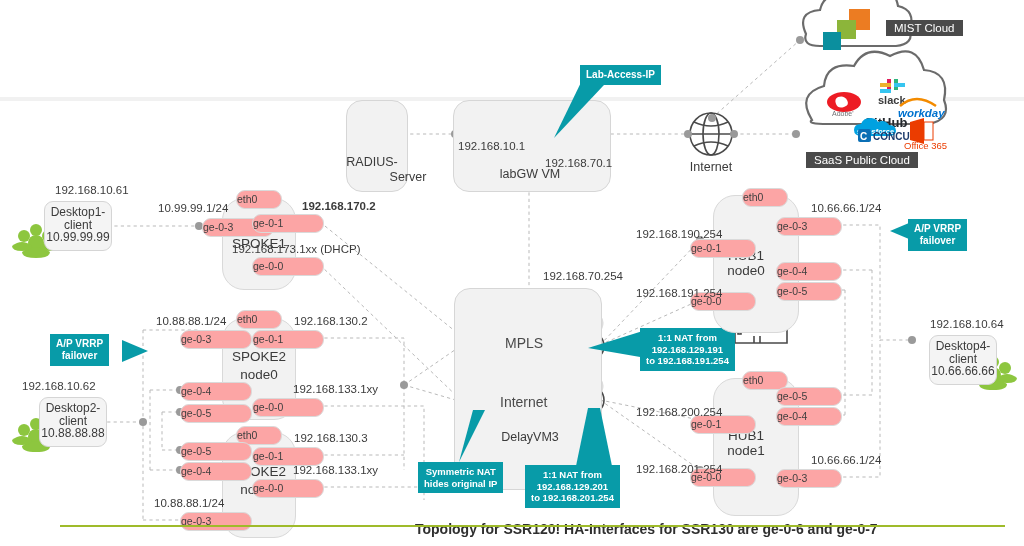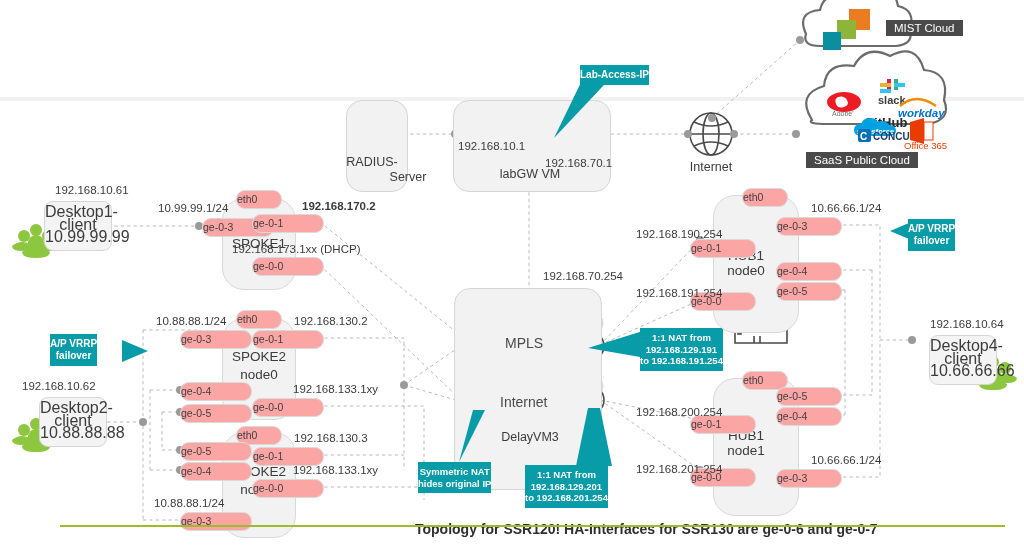--- a/index.html
+++ b/index.html
@@ -24,25 +24,25 @@
 
   
   .ip{position:absolute;font-size:11.5px;color:#3b3b3b;white-space:nowrap;}
 
   
   .cap{position:absolute;font-size:12.5px;color:#3b3b3b;text-align:center;white-space:nowrap;}
   .cap.big{font-size:13.5px;}
 
   
   .desk{position:absolute;background:#f4f4f4;border:1px solid #d5d5d5;border-radius:9px;
-        font-size:16px;color:#3b3b3b;text-align:center;line-height:12.5px;padding-top:4px;}
+        font-size:12px;color:#3b3b3b;text-align:center;line-height:12.5px;padding-top:4px;}
 
   
   .callout{position:absolute;background:#089ba8;color:#fff;font-weight:bold;font-size:10px;
-           line-height:12px;text-align:center;padding:4px 0;white-space:nowrap;}
+           line-height:12px;text-align:center;padding:4px 6px;white-space:nowrap;}
   .callout.sm{font-size:9.5px;line-height:11.5px;}
 
   
   .chip{position:absolute;background:#4a4a4a;color:#fff;font-size:11.5px;padding:2px 8px;
         white-space:nowrap;}
 
   
   #bottomcap{left:415px;top:521px;font-size:14px;font-weight:bold;color:#2f2f2f;white-space:nowrap;}
 
   

